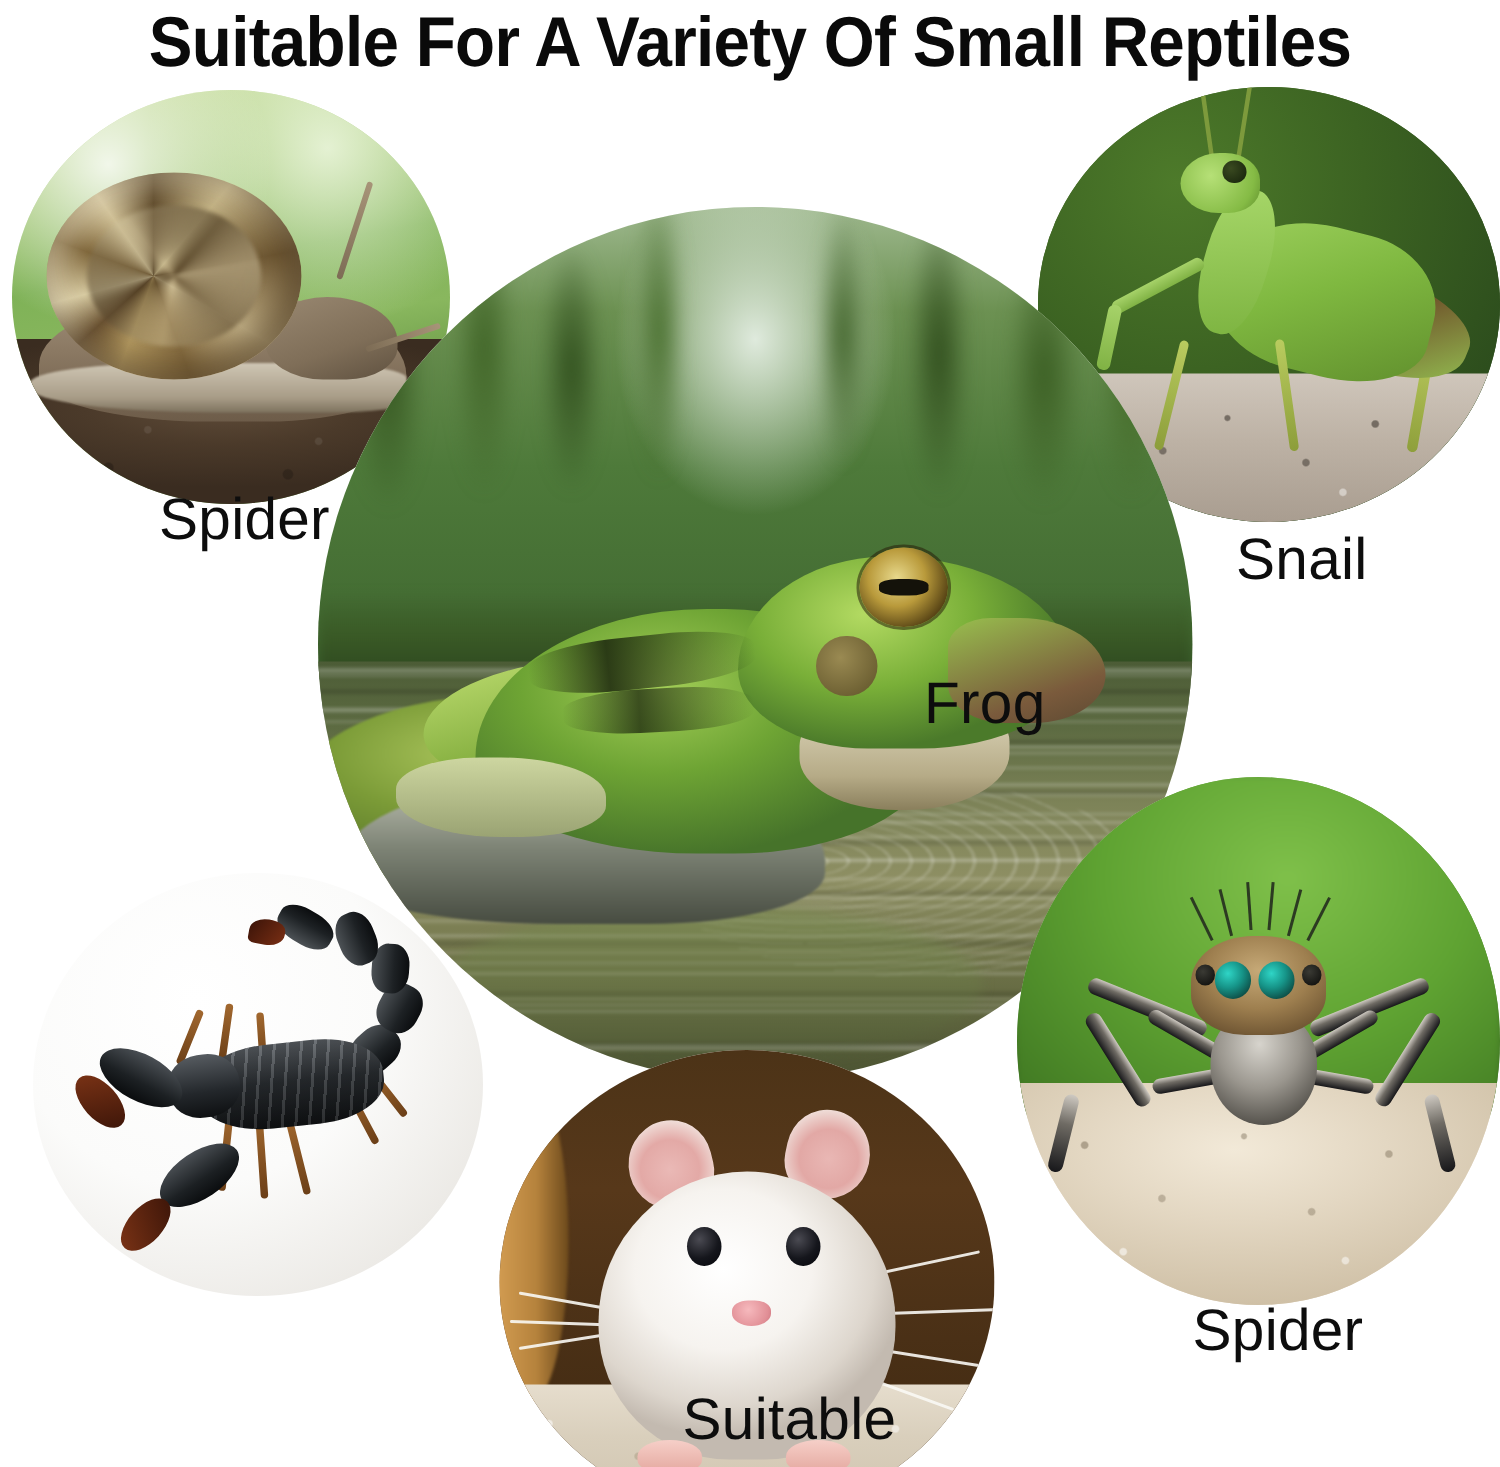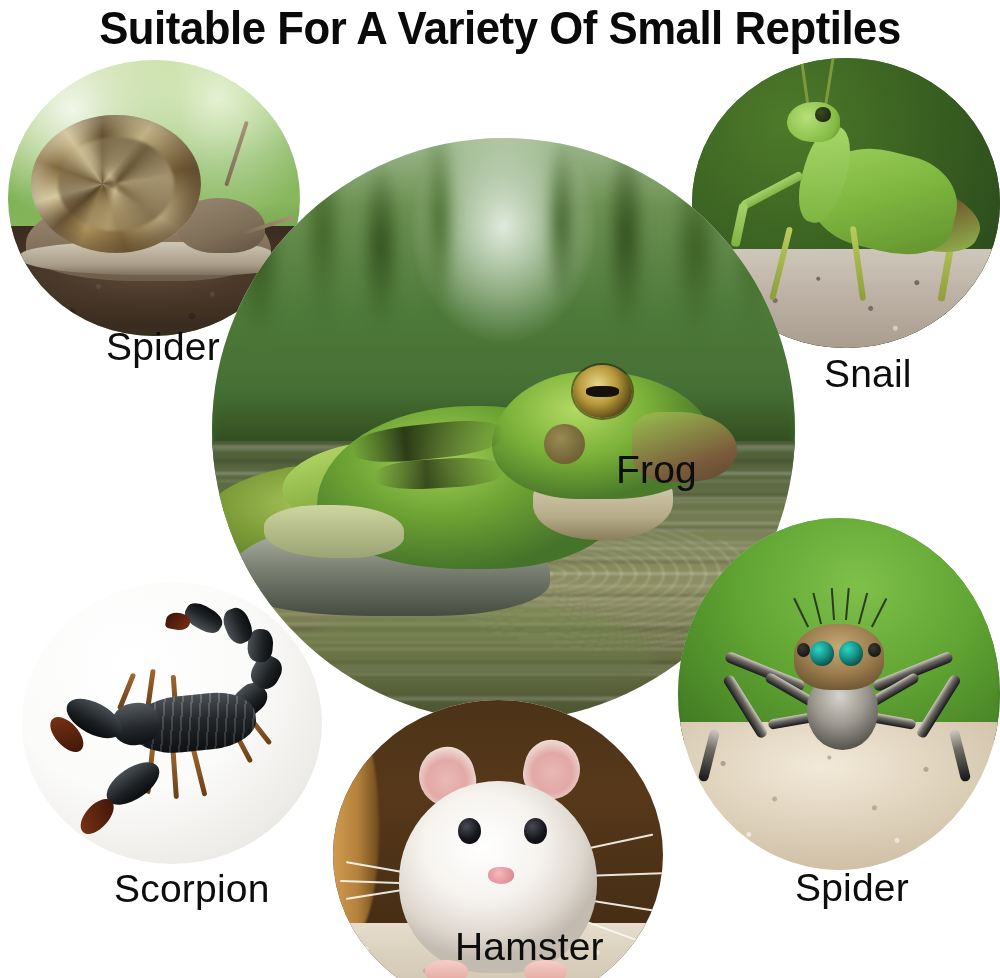--- a/index.html
+++ b/index.html
@@ -858,19 +858,18 @@
         <i class="e-sm-r"></i>
     </div>
   </div>
 
   <div class="label" style="left:106px; top:325px;">Spider</div>
 
   <div class="label" style="left:824px; top:352px;">Snail</div>
 
   <div class="label" style="left:616px; top:448px;">Frog</div>
 
-  <div class="label" style="left:114px; top:867px;">Scorpion</div>
-
-  <div class="label" style="left:455px; top:925px;">Hamster</div>
+
+  <div class="label" style="left:455px; top:925px;">Suitable</div>
 
   <div class="label" style="left:795px; top:866px;">Spider</div>
 
 </div>
 
 </body></html>

